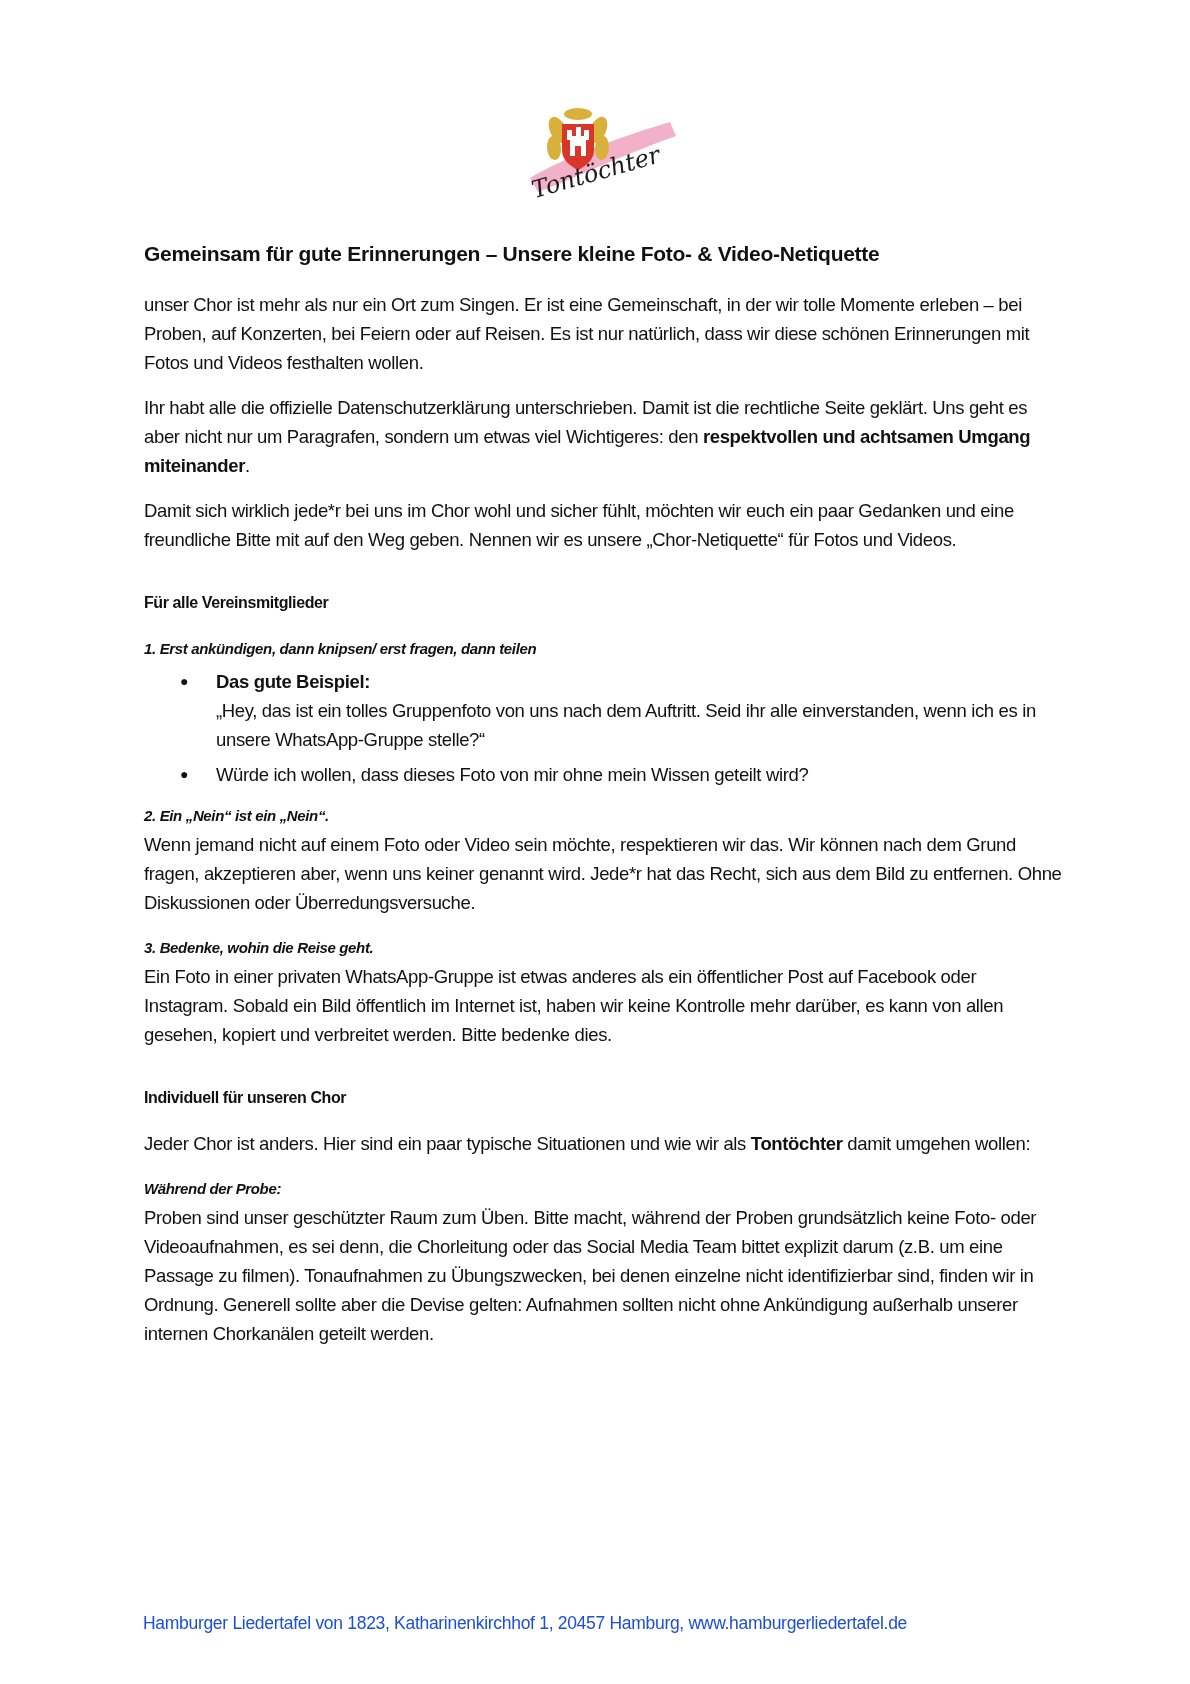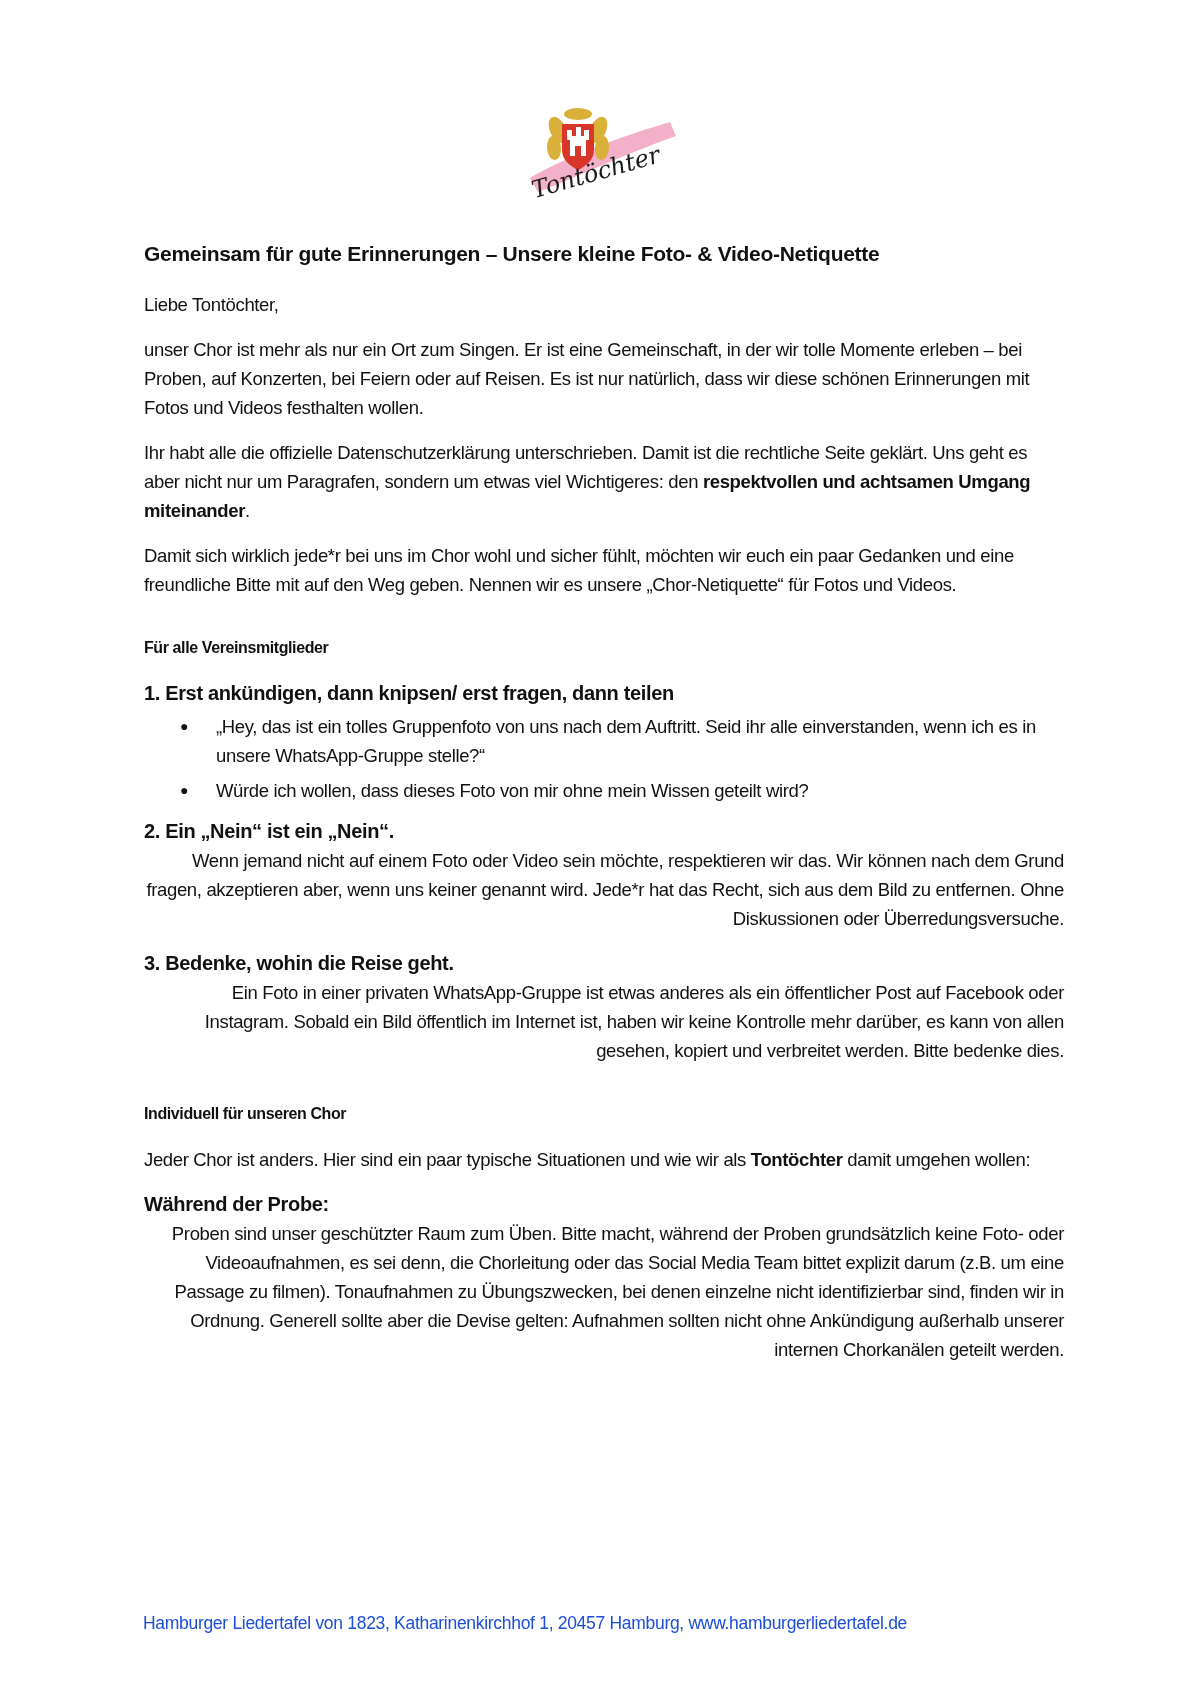--- a/index.html
+++ b/index.html
@@ -43,27 +43,28 @@
     .greeting { margin-bottom: 16px; }
     b, strong { font-weight: bold; }
     h2 {
       font-size: 16px;
       font-weight: bold;
       margin: 34px 0 16px 0;
       letter-spacing: -0.4px;
       line-height: 30px;
     }
     .rule-title {
-      font-size: 20px;
+      font-size: 15px;
       font-weight: bold;
       line-height: 29px;
       margin: 0;
       letter-spacing: -0.35px;
+      font-style: italic;
     }
-    .rule-body { margin-top: 0; text-align: right; }
+    .rule-body { margin-top: 0; }
     ul.bullets {
       list-style: none;
       margin: 4px 0 12px 0;
       padding: 0 0 0 72px;
     }
     ul.bullets li {
       position: relative;
       font-size: 18.5px;
       line-height: 29px;
       letter-spacing: -0.35px;
@@ -116,37 +117,37 @@
       <rect x="55" y="46" width="6" height="10" fill="#d8362b"></rect>
 
       <text x="78" y="80" text-anchor="middle" transform="rotate(-16 78 80)" font-family="'DejaVu Serif', serif" font-style="italic" font-size="24" fill="#1a1a1a">Tontöchter</text>
     </svg>
   </div>
 
   <div class="content">
 
     <div class="doc-title">Gemeinsam für gute Erinnerungen – Unsere kleine Foto- &amp; Video-Netiquette</div>
 
-    <p class="greeting">Liebe Tontöchter,</p>
 
     <p>unser Chor ist mehr als nur ein Ort zum Singen. Er ist eine Gemeinschaft, in der wir tolle Momente erleben – bei Proben, auf Konzerten, bei Feiern oder auf Reisen. Es ist nur natürlich, dass wir diese schönen Erinnerungen mit Fotos und Videos festhalten wollen.</p>
 
     <p>
       <span>Ihr habt alle die offizielle Datenschutzerklärung unterschrieben. Damit ist die rechtliche Seite geklärt. Uns geht es aber nicht nur um Paragrafen, sondern um etwas viel Wichtigeres: den </span><strong>respektvollen und achtsamen Umgang miteinander</strong><span>.</span>
     </p>
 
     <p>Damit sich wirklich jede*r bei uns im Chor wohl und sicher fühlt, möchten wir euch ein paar Gedanken und eine freundliche Bitte mit auf den Weg geben. Nennen wir es unsere „Chor-Netiquette“ für Fotos und Videos.</p>
 
     <h2>Für alle Vereinsmitglieder</h2>
 
     <div>
       <div class="rule-title">1. Erst ankündigen, dann knipsen/ erst fragen, dann teilen</div>
       <ul class="bullets">
         <li>
           <span class="bullet-dot">●</span>
+          <span class="bullet-label">Das gute Beispiel:</span>
           <span class="bullet-text">„Hey, das ist ein tolles Gruppenfoto von uns nach dem Auftritt. Seid ihr alle einverstanden, wenn ich es in unsere WhatsApp-Gruppe stelle?“</span>
         </li>
         <li>
           <span class="bullet-dot">●</span>
           <span class="bullet-text">Würde ich wollen, dass dieses Foto von mir ohne mein Wissen geteilt wird?</span>
         </li>
       </ul>
     </div>
 
     <div style="margin-bottom:16px;">

